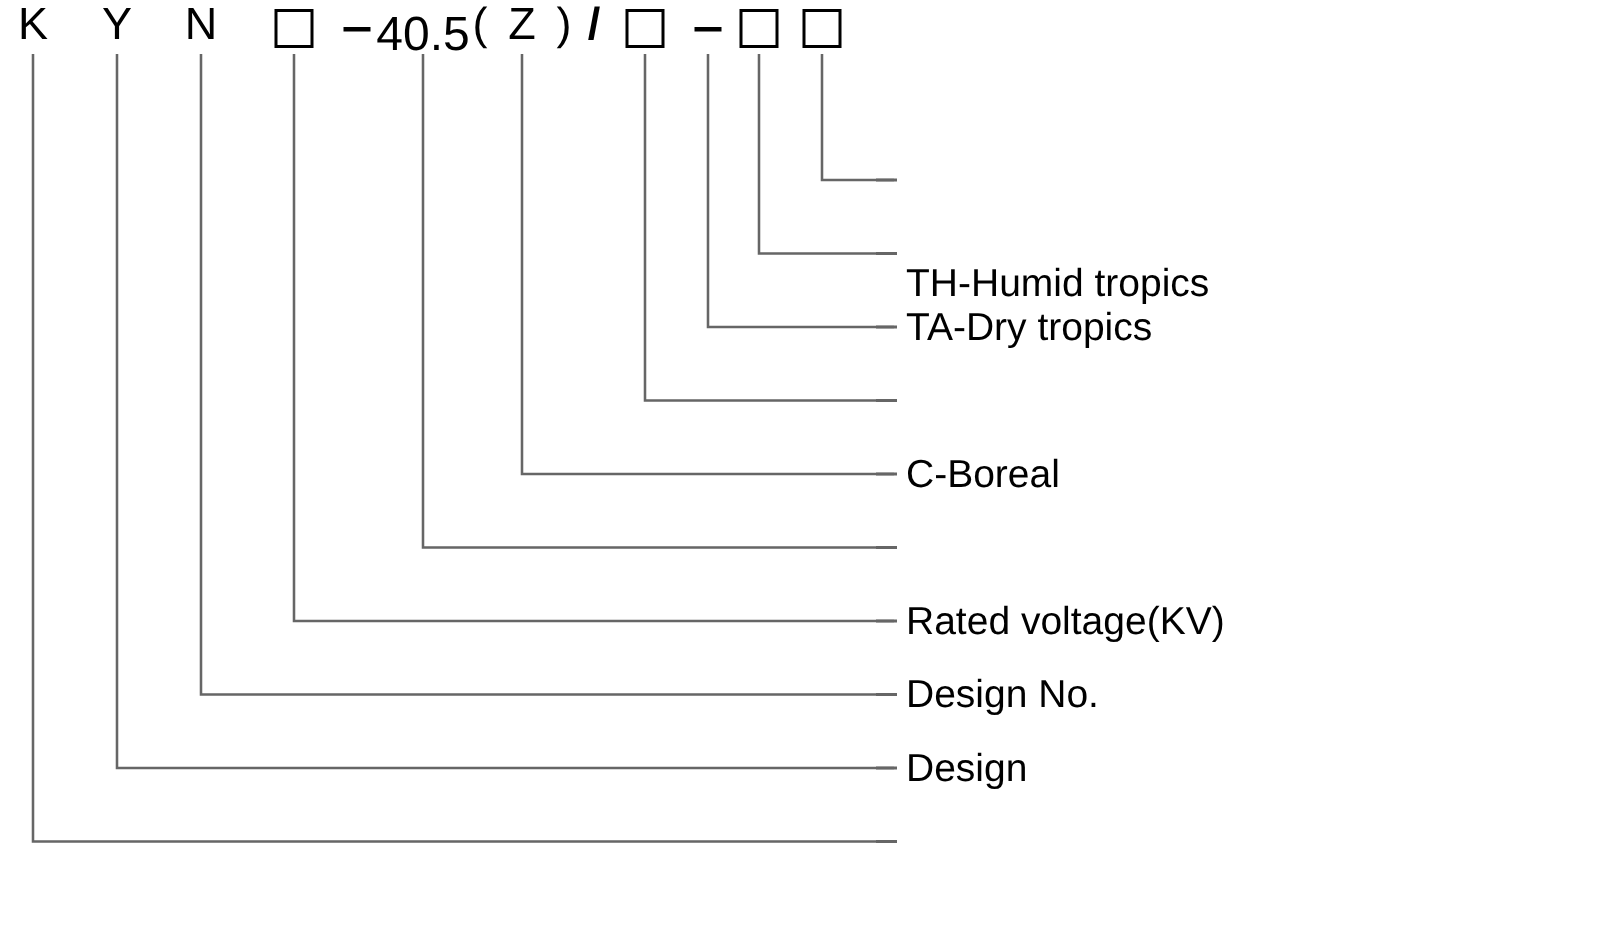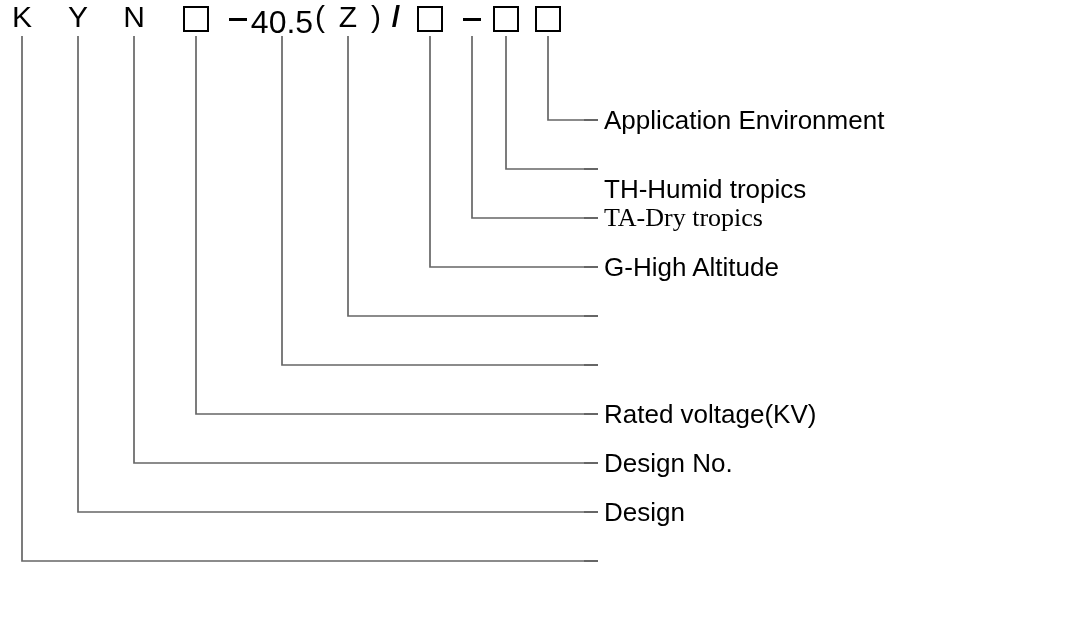--- a/index.html
+++ b/index.html
@@ -131,32 +131,31 @@
     <polyline points="430,36 430,267 596,267"></polyline>
     <polyline points="348,36 348,316 596,316"></polyline>
     <polyline points="282,36 282,365 596,365"></polyline>
     <polyline points="196,36 196,414 596,414"></polyline>
     <polyline points="134,36 134,463 596,463"></polyline>
     <polyline points="78,36 78,512 596,512"></polyline>
     <polyline points="22,36 22,561 596,561"></polyline>
   </svg>
 
   <span class="desc-dash" style="top:120px;"></span>
-  <span class="desc" style="top:120px;">Application Environment</span>
 
   <span class="desc-dash" style="top:169px;"></span>
   <span class="desc" style="top:169px;margin-top:20px;">TH-Humid tropics</span>
 
   <span class="desc-dash" style="top:218px;"></span>
-  <span class="desc" style="top:218px;font-family:Liberation Serif, serif;">TA-Dry tropics</span>
+  <span class="desc" style="top:218px;">TA-Dry tropics</span>
 
   <span class="desc-dash" style="top:267px;"></span>
-  <span class="desc" style="top:267px;">G-High Altitude</span>
 
   <span class="desc-dash" style="top:316px;"></span>
+  <span class="desc" style="top:316px;">C-Boreal</span>
 
   <span class="desc-dash" style="top:365px;"></span>
 
   <span class="desc-dash" style="top:414px;"></span>
   <span class="desc" style="top:414px;text-align:right;">Rated voltage(KV)</span>
 
   <span class="desc-dash" style="top:463px;"></span>
   <span class="desc" style="top:463px;">Design No.</span>
 
   <span class="desc-dash" style="top:512px;"></span>

